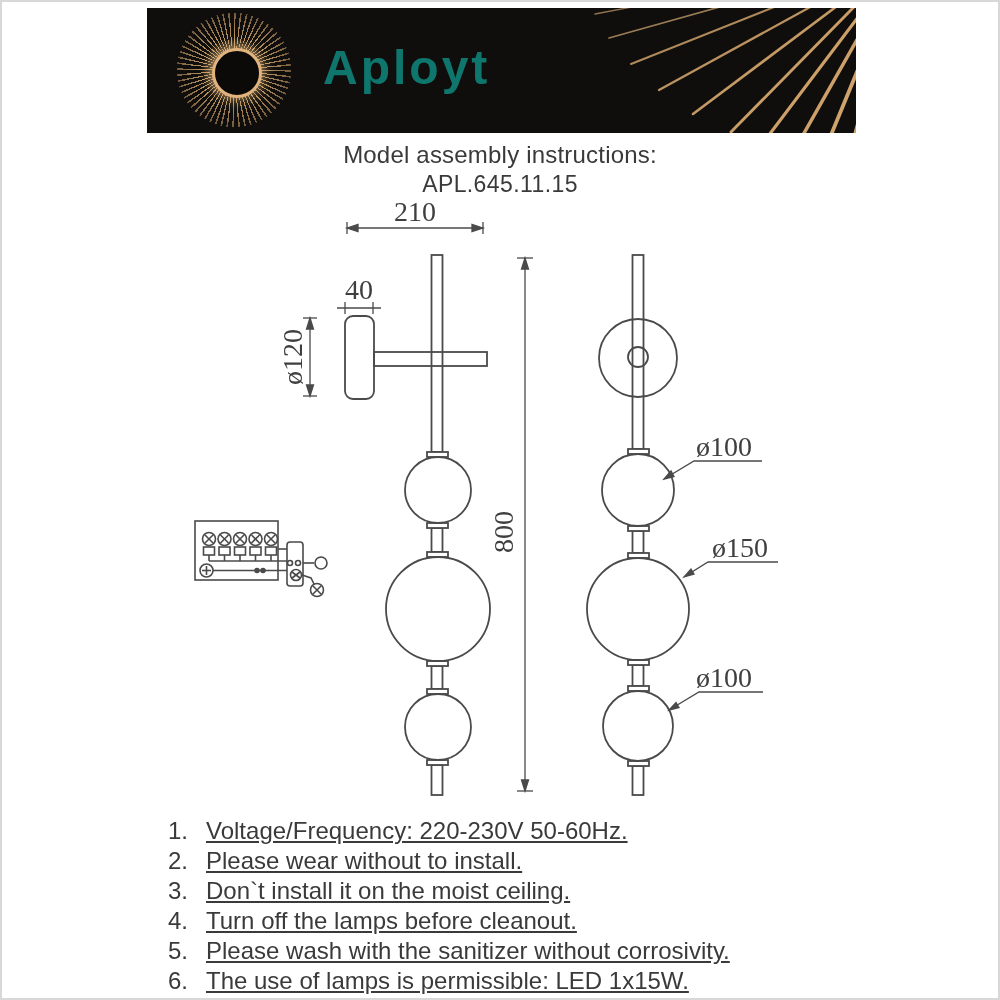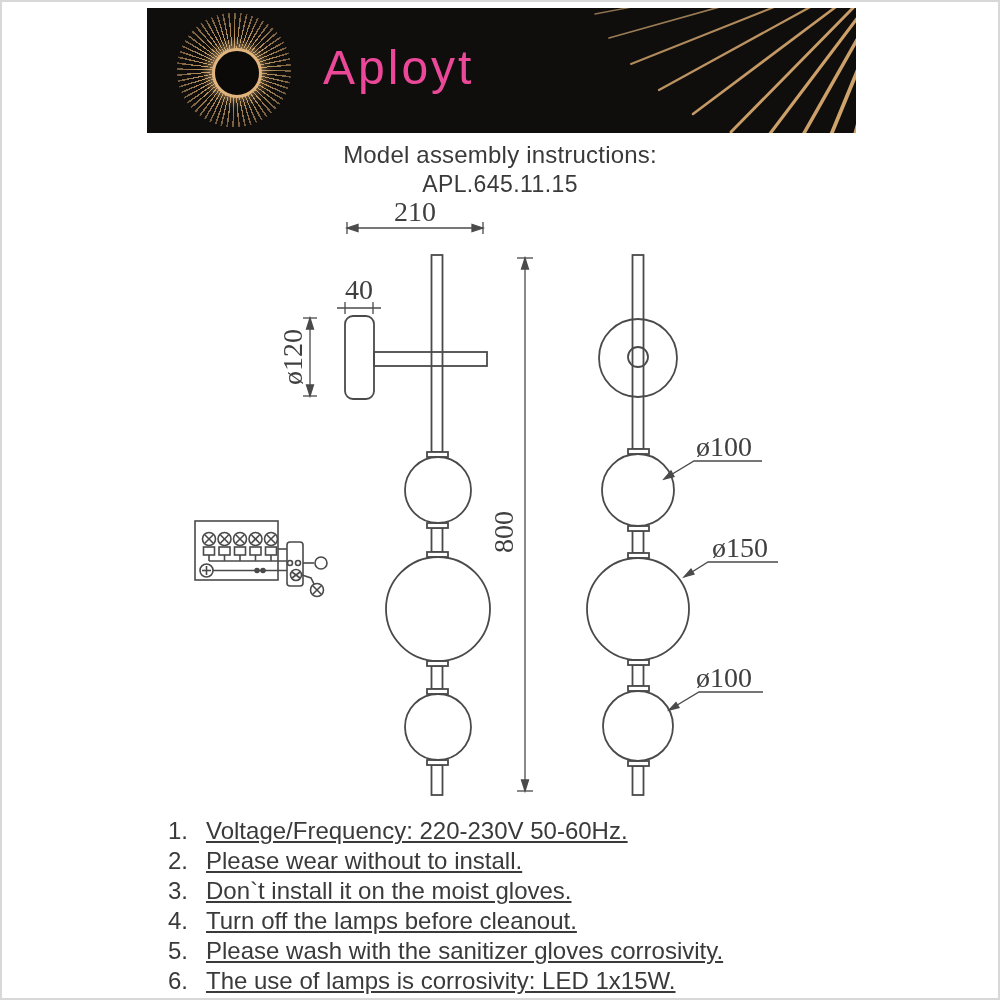--- a/index.html
+++ b/index.html
@@ -11,22 +11,22 @@
   .banner{position:absolute;left:147px;top:8px;width:709px;height:125px;
           background:#0f0e0c;overflow:hidden;}
   .logo-burst{position:absolute;left:30px;top:5px;width:114px;height:114px;border-radius:50%;
           background:repeating-conic-gradient(#c79d67 0deg 1.7deg, rgba(15,14,12,0) 1.7deg 6deg);}
   .logo-fade{position:absolute;inset:0;border-radius:50%;
           background:radial-gradient(circle, rgba(15,14,12,0) 18%, rgba(232,190,134,0.35) 24%,
           rgba(15,14,12,0.05) 40%, rgba(15,14,12,0.75) 92%);}
   .logo-center{position:absolute;left:50%;top:50%;width:44px;height:44px;margin:-22px 0 0 -22px;
           border-radius:50%;background:#0b0a08;border:3px solid #e0b47c;
           box-shadow:0 0 12px 3px rgba(230,185,125,0.55);}
-  .brand{position:absolute;left:176px;top:32px;font-size:48px;font-weight:400;
-          letter-spacing:3px;color:#ec4899;}
+  .brand{position:absolute;left:176px;top:32px;font-size:48px;font-weight:700;
+          letter-spacing:3px;color:#0f766e;}
   .corner-rays{position:absolute;inset:0;}
 
   
   .title-block{position:absolute;left:0;top:141px;width:1000px;text-align:center;color:#3a3a3a;}
   .title-line{font-size:24px;font-weight:500;letter-spacing:0.2px;}
   .model-line{font-size:23px;font-weight:500;margin-top:2px;letter-spacing:0.4px;}
 
   
   .drawing-svg{position:absolute;left:0;top:195px;}
   .dimtext{font-family:"Liberation Serif","DejaVu Serif",serif;font-size:28px;fill:#3f3f3f;}
@@ -229,28 +229,28 @@
     <div class="inst-row">
       <span class="inst-num">1.</span>
       <span class="inst-text">Voltage/Frequency: 220-230V 50-60Hz.</span>
     </div>
     <div class="inst-row">
       <span class="inst-num">2.</span>
       <span class="inst-text">Please wear without to install.</span>
     </div>
     <div class="inst-row">
       <span class="inst-num">3.</span>
-      <span class="inst-text">Don`t install it on the moist gloves.</span>
+      <span class="inst-text">Don`t install it on the moist ceiling.</span>
     </div>
     <div class="inst-row">
       <span class="inst-num">4.</span>
       <span class="inst-text">Turn off the lamps before cleanout.</span>
     </div>
     <div class="inst-row">
       <span class="inst-num">5.</span>
-      <span class="inst-text">Please wash with the sanitizer gloves corrosivity.</span>
+      <span class="inst-text">Please wash with the sanitizer without corrosivity.</span>
     </div>
     <div class="inst-row">
       <span class="inst-num">6.</span>
-      <span class="inst-text">The use of lamps is corrosivity: LED 1x15W.</span>
+      <span class="inst-text">The use of lamps is permissible: LED 1x15W.</span>
     </div>
   </div>
 </div>
 
 </body></html>

